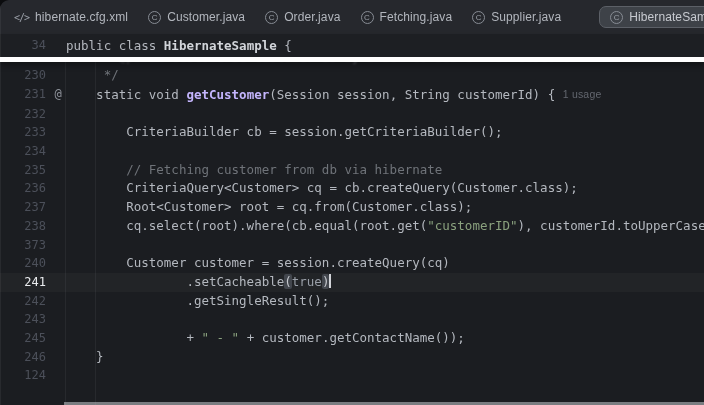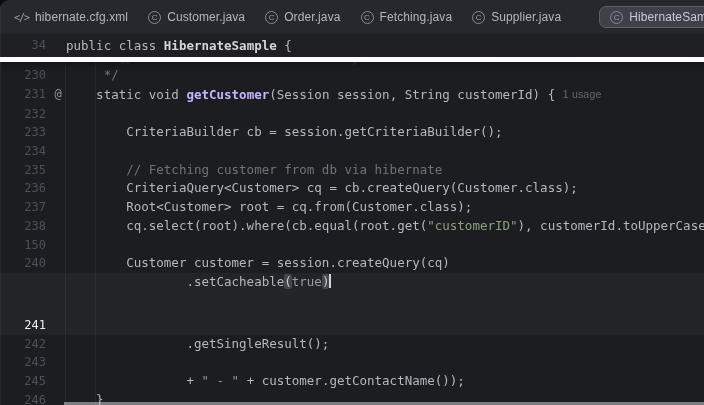--- a/index.html
+++ b/index.html
@@ -31,21 +31,21 @@
   
   .editor{position:absolute;top:34px;left:0;right:0;bottom:0;background:#1b1d21;}
   .guides span{position:absolute;top:23px;bottom:0;width:1px;background:rgba(255,255,255,.055);}
   .rows{position:absolute;top:0;left:0;right:0;padding-top:13.5px;}
   .row{display:flex;min-height:18.7px;line-height:18.7px;font-size:12.5px;position:relative;}
   .row.current{background:rgba(255,255,255,.03);}
   .ln{
     flex:0 0 46px;text-align:right;color:#4c505a;font-size:12px;
     user-select:none;padding-right:4px;
   }
-  .row.current .ln{color:#e9ebee;margin-top:43px;}
+  .row.current .ln{color:#e9ebee;}
   .gslot{flex:0 0 16px;text-align:center;color:#8d9199;font-size:12px;}
   .code{flex:1 1 auto;white-space:pre;color:#b4b8bf;overflow:hidden;}
   
   .t-k{color:#b4b8bf;}
   .t-cls{color:#d2d5da;font-weight:bold;}
   .t-m{color:#c4b5fd;font-weight:bold;}
   .t-s{color:#8aa17e;}
   .t-e{color:#ab8e6c;}
   .t-c{color:#6f7379;}
   .t-i{color:#a29bc0;font-style:italic;}
@@ -154,21 +154,21 @@
           <span class="ln">237</span>
           <span class="gslot"></span>
           <span class="code"><span class="t-p">        Root&lt;Customer&gt; root = cq.from(Customer.class);</span></span>
         </div>
         <div class="row">
           <span class="ln">238</span>
           <span class="gslot"></span>
           <span class="code"><span class="t-p">        cq.select(root).where(cb.equal(root.get(</span><span class="t-s">"customerID"</span><span class="t-p">), customerId.toUpperCase()));</span></span>
         </div>
         <div class="row">
-          <span class="ln">150</span>
+          <span class="ln">373</span>
           <span class="gslot"></span>
           <span class="code"></span>
         </div>
         <div class="row">
           <span class="ln">240</span>
           <span class="gslot"></span>
           <span class="code"><span class="t-p">        Customer customer = session.createQuery(cq)</span></span>
         </div>
         <div class="row current">
           <span class="ln">241</span>

